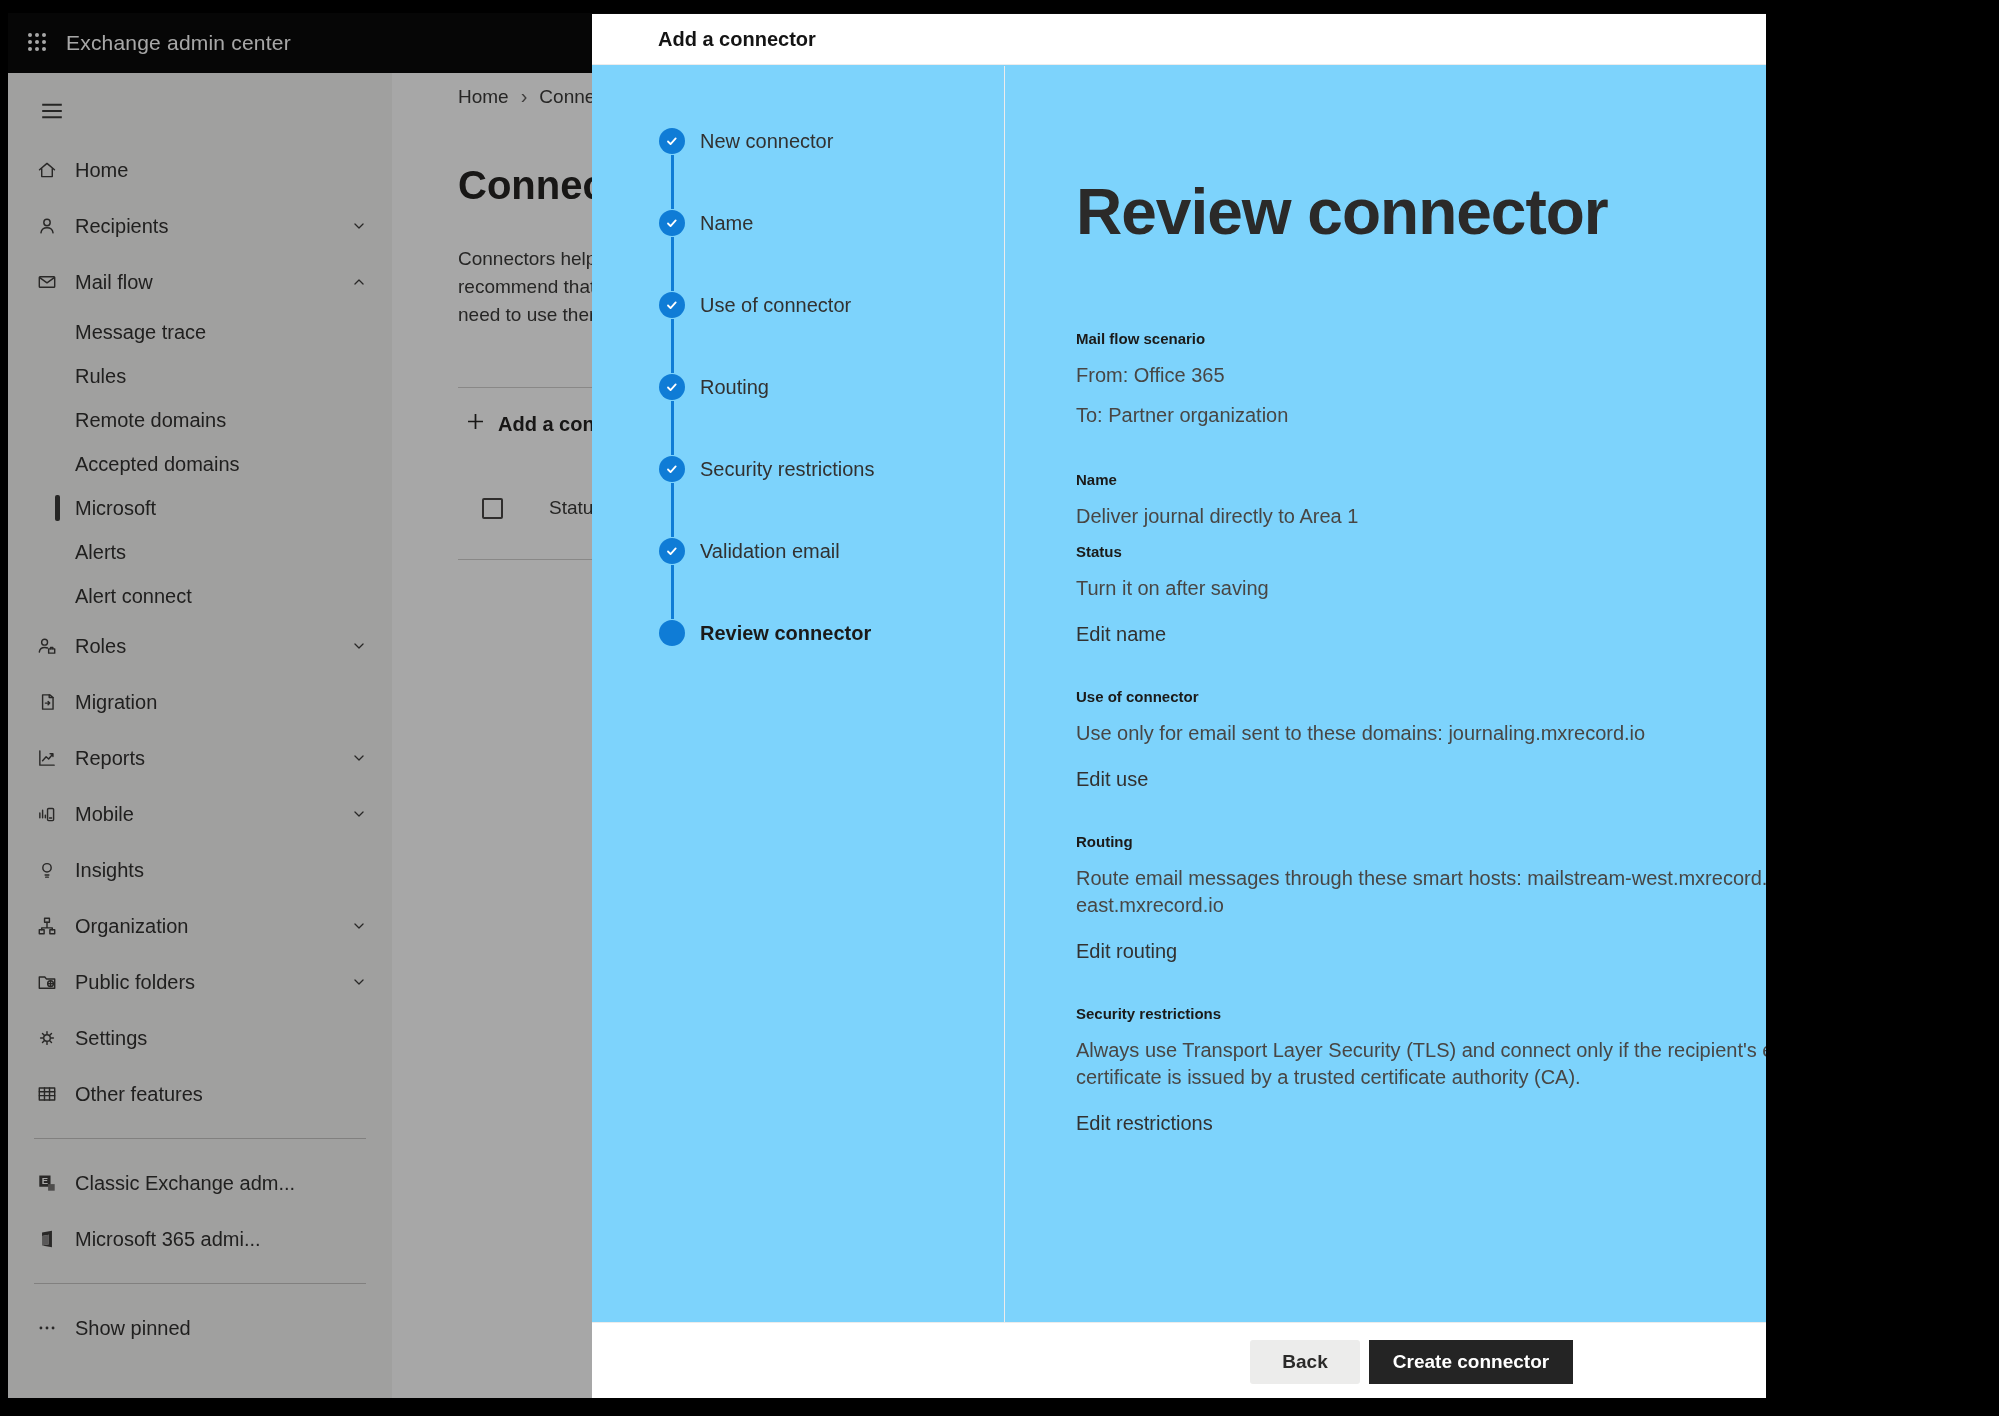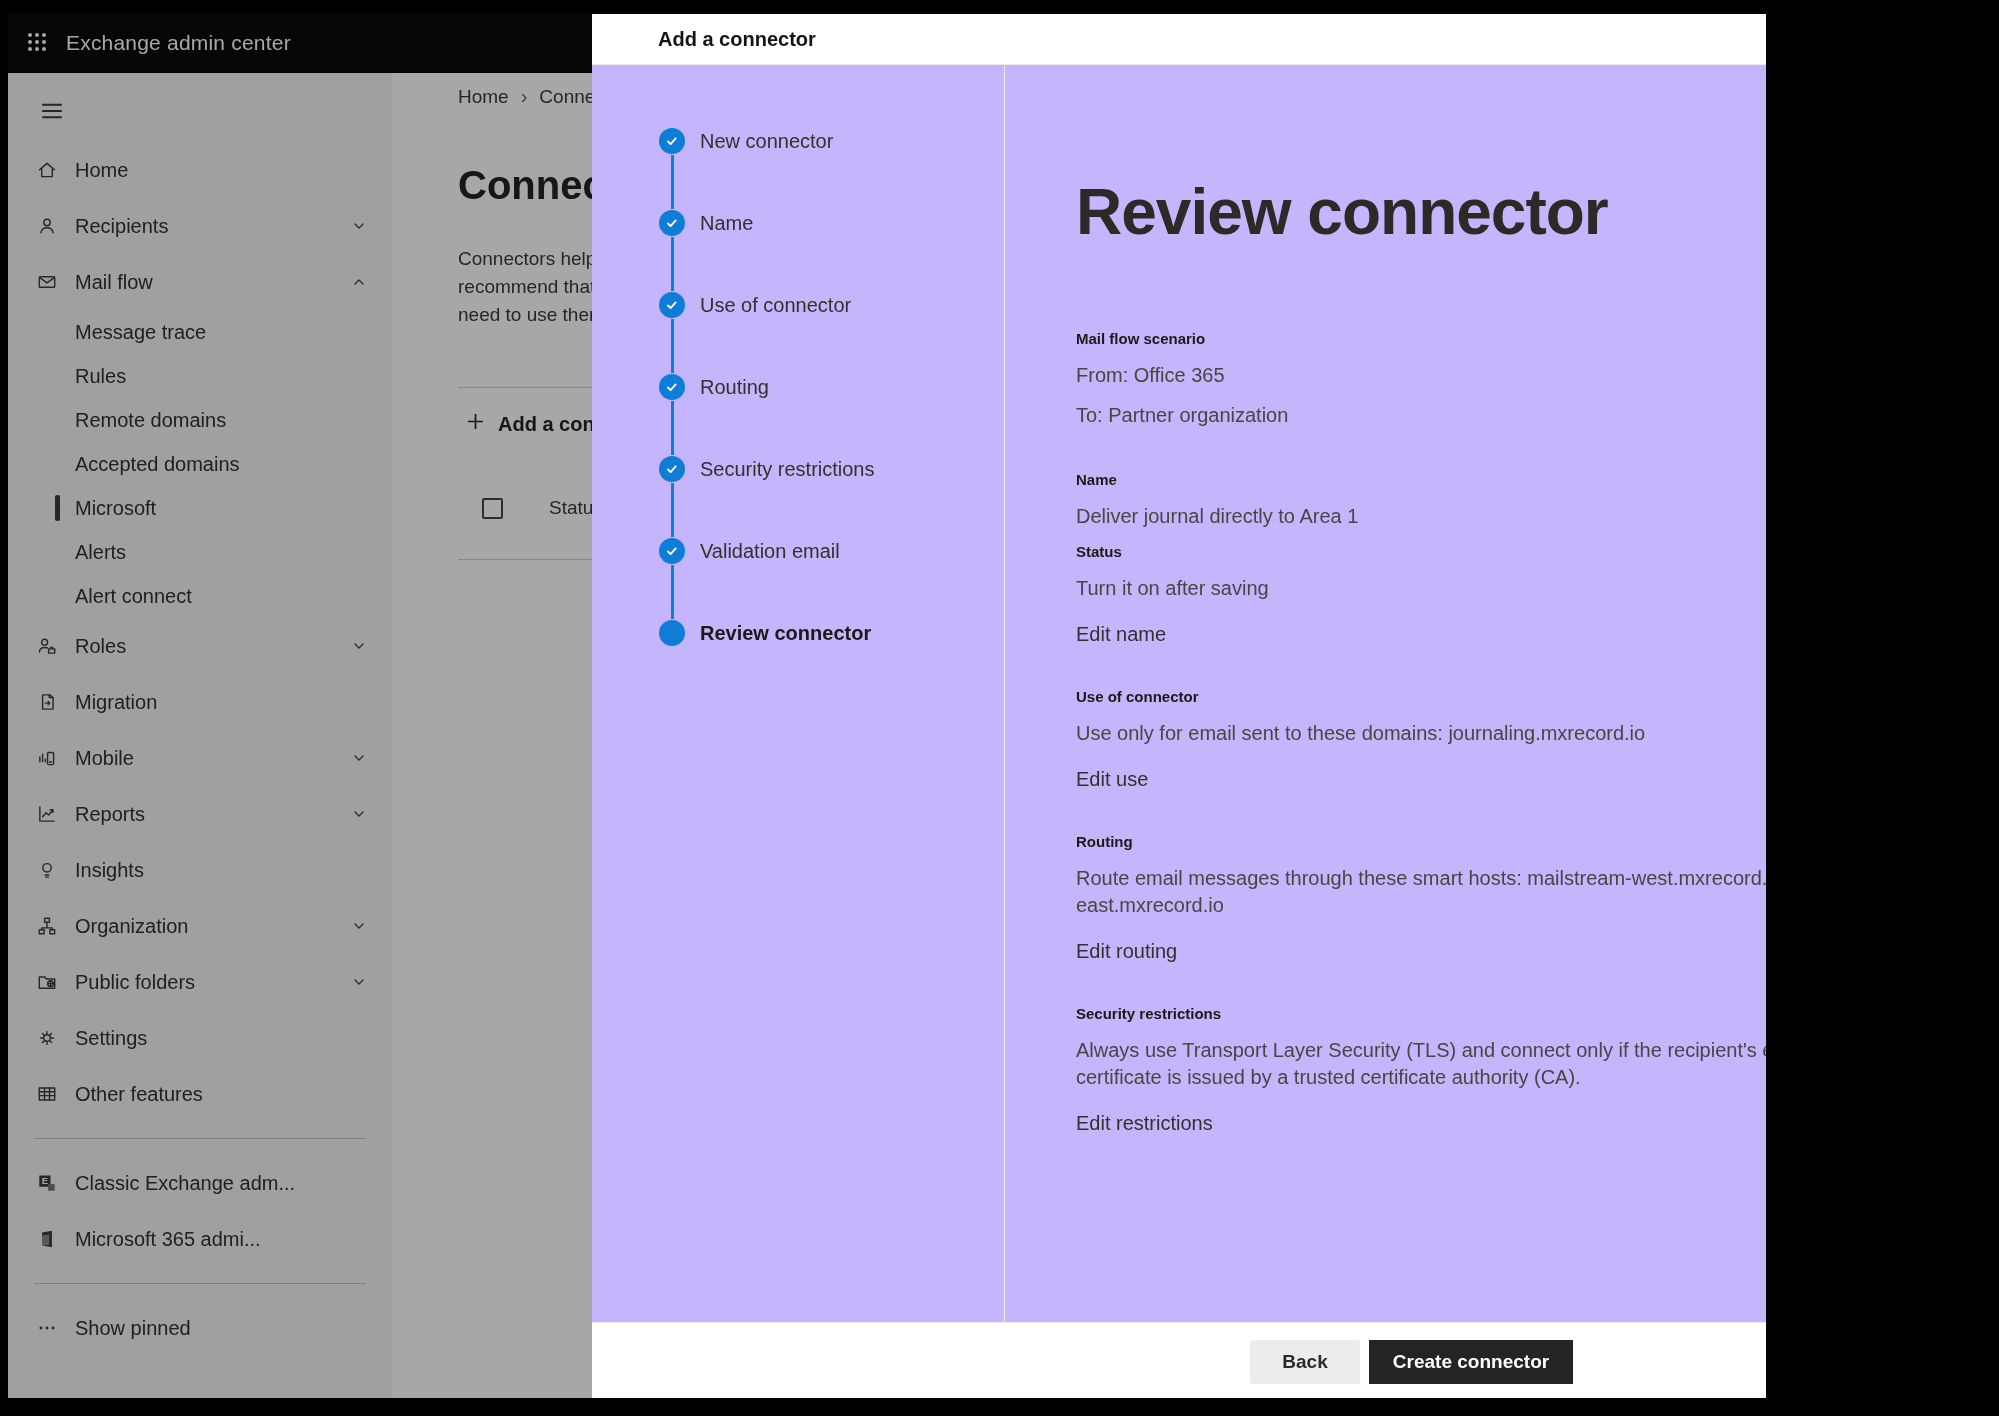--- a/index.html
+++ b/index.html
@@ -45,21 +45,21 @@
              cursor:pointer; font-family:inherit; }
   .thead { position:absolute; top:424px; left:90px; display:flex; align-items:center; gap:46px; }
   .checkbox { width:21px; height:21px; border:2px solid #484644; border-radius:2px; background:transparent; cursor:pointer; }
   .thead-label { font-size:19px; color:#3b3a39; }
   .thead-divider { position:absolute; top:486px; left:66px; right:0; height:1px; background:#d2d0ce; }
 
   
   .dim { position:absolute; inset:0; background:rgba(0,0,0,0.345); z-index:3; }
 
   
-  .modal { position:absolute; left:584px; top:1px; right:0; bottom:0; background:#c4b5fd; z-index:5; }
+  .modal { position:absolute; left:584px; top:1px; right:0; bottom:0; background:#7dd3fc; z-index:5; }
   .modal-header { position:absolute; top:0; left:0; right:0; height:51px; border-bottom:1px solid #ececec;
                   display:flex; align-items:center; background:#fff; }
   .modal-title { font-size:20px; font-weight:700; color:#141414; margin-left:66px; }
   .close-btn { position:absolute; right:14px; top:9px; width:34px; height:34px; background:transparent;
                border:none; cursor:pointer; display:flex; align-items:center; justify-content:center; }
 
   .modal-body { position:absolute; top:52px; left:0; right:0; bottom:76px; }
   .stepper-col { position:absolute; left:0; top:0; bottom:0; width:413px; border-right:1px solid #ececec; }
   .stepper { list-style:none; margin:62px 0 0; padding:0 0 0 67px; }
   .step { position:relative; display:flex; align-items:center; height:26px; margin-bottom:56px; cursor:pointer; }
@@ -187,33 +187,33 @@
           </li>
           <li class="nav-item">
             <span class="nicon"><svg width="22" height="22" viewBox="0 0 20 20" fill="none" stroke="#3f3e3c" stroke-width="1.3" stroke-linecap="round" stroke-linejoin="round">
                 <path d="M6 3.5h6.5L15.5 6v10.5H6z"></path>
                 <path d="M12 3.5V6h3.5M8.5 11h4M11 9.5 12.5 11 11 12.5"></path>
               </svg></span>
             <span class="label">Migration</span>
           </li>
           <li class="nav-item">
             <span class="nicon"><svg width="22" height="22" viewBox="0 0 20 20" fill="none" stroke="#3f3e3c" stroke-width="1.3" stroke-linecap="round" stroke-linejoin="round">
+                <path d="M3.5 3.5v13h13M6 12.5l3.2-3.6 2.3 2 3.8-4.6M12.8 6.1h2.6v2.6"></path>
+              </svg></span>
+            <span class="label">Reports</span>
+            <span class="chev"><svg width="18" height="18" viewBox="0 0 20 20" fill="none" stroke="#3f3e3c" stroke-width="1.4" stroke-linecap="round" stroke-linejoin="round">
+                <path d="M5.5 7.8 10 12.3l4.5-4.5"></path>
+              </svg></span>
+          </li>
+          <li class="nav-item">
+            <span class="nicon"><svg width="22" height="22" viewBox="0 0 20 20" fill="none" stroke="#3f3e3c" stroke-width="1.3" stroke-linecap="round" stroke-linejoin="round">
                 <rect x="10.5" y="5" width="5.5" height="11" rx="1"></rect>
                 <path d="M12.3 13.7h1.9M3.5 13.5V9M6 13.5V6.5M8.5 13.5V11"></path>
               </svg></span>
             <span class="label">Mobile</span>
-            <span class="chev"><svg width="18" height="18" viewBox="0 0 20 20" fill="none" stroke="#3f3e3c" stroke-width="1.4" stroke-linecap="round" stroke-linejoin="round">
-                <path d="M5.5 7.8 10 12.3l4.5-4.5"></path>
-              </svg></span>
-          </li>
-          <li class="nav-item">
-            <span class="nicon"><svg width="22" height="22" viewBox="0 0 20 20" fill="none" stroke="#3f3e3c" stroke-width="1.3" stroke-linecap="round" stroke-linejoin="round">
-                <path d="M3.5 3.5v13h13M6 12.5l3.2-3.6 2.3 2 3.8-4.6M12.8 6.1h2.6v2.6"></path>
-              </svg></span>
-            <span class="label">Reports</span>
             <span class="chev"><svg width="18" height="18" viewBox="0 0 20 20" fill="none" stroke="#3f3e3c" stroke-width="1.4" stroke-linecap="round" stroke-linejoin="round">
                 <path d="M5.5 7.8 10 12.3l4.5-4.5"></path>
               </svg></span>
           </li>
           <li class="nav-item">
             <span class="nicon"><svg width="22" height="22" viewBox="0 0 20 20" fill="none" stroke="#3f3e3c" stroke-width="1.3" stroke-linecap="round" stroke-linejoin="round">
                 <circle cx="10" cy="8" r="3.8"></circle>
                 <path d="M8.3 14.5h3.4M8.8 16.5h2.4"></path>
               </svg></span>
             <span class="label">Insights</span>

